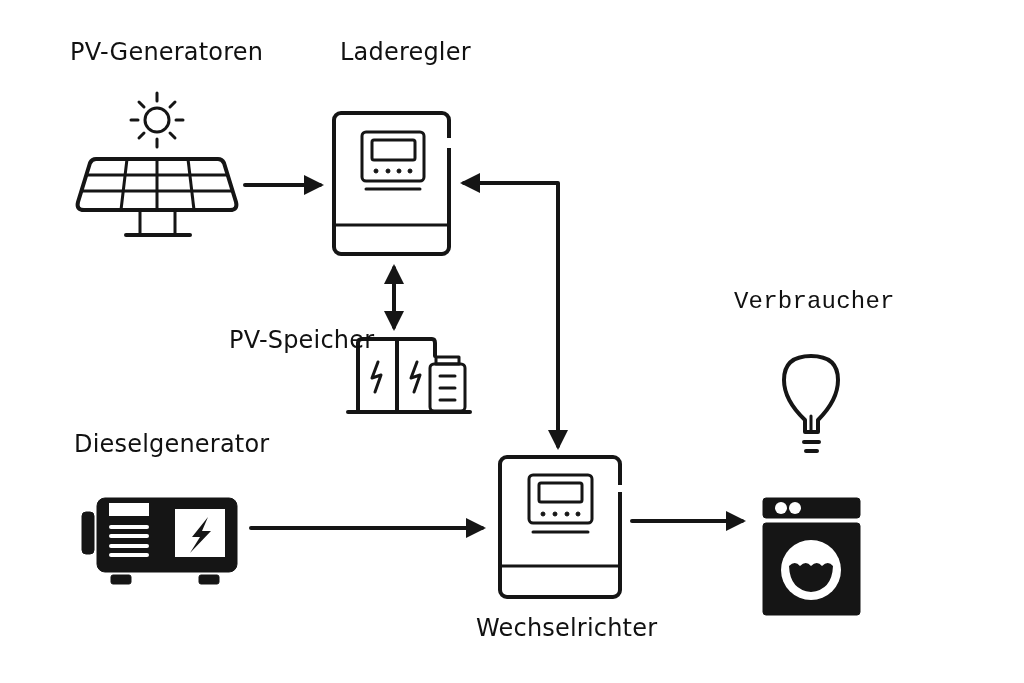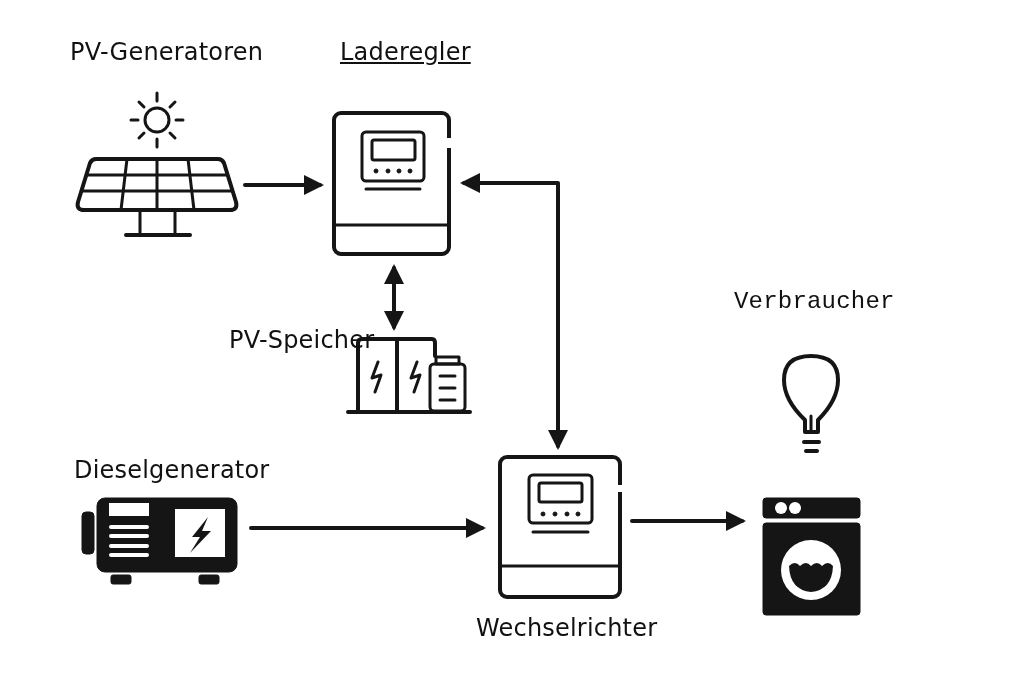--- a/index.html
+++ b/index.html
@@ -117,17 +117,17 @@
   <g>
     <line class="stroke" x1="245" y1="185" x2="320" y2="185" marker-end="url(#arrow)"></line>
     <line class="stroke" x1="394" y1="268" x2="394" y2="327" marker-start="url(#arrow)" marker-end="url(#arrow)"></line>
     <path class="stroke" d="M464,183 L558,183 L558,446" marker-start="url(#arrow)" marker-end="url(#arrow)"></path>
     <line class="stroke" x1="251" y1="528" x2="482" y2="528" marker-end="url(#arrow)"></line>
     <line class="stroke" x1="632" y1="521" x2="742" y2="521" marker-end="url(#arrow)"></line>
   </g>
 </svg>
 
 <div class="label" style="left:70px; top:38px;">PV-Generatoren</div>
-<div class="label" style="left:340px; top:38px;text-decoration:underline;">Laderegler</div>
+<div class="label" style="left:340px; top:38px;">Laderegler</div>
 <div class="label" style="left:181px; top:326px;margin-left:48px;">PV-Speicher</div>
-<div class="label" style="left:74px; top:456px;">Dieselgenerator</div>
+<div class="label" style="left:74px; top:430px;">Dieselgenerator</div>
 <div class="label" style="left:476px; top:614px;">Wechselrichter</div>
 <div class="label" style="left:734px; top:288px;font-family:Liberation Mono, monospace;">Verbraucher</div>
 
 </body></html>

